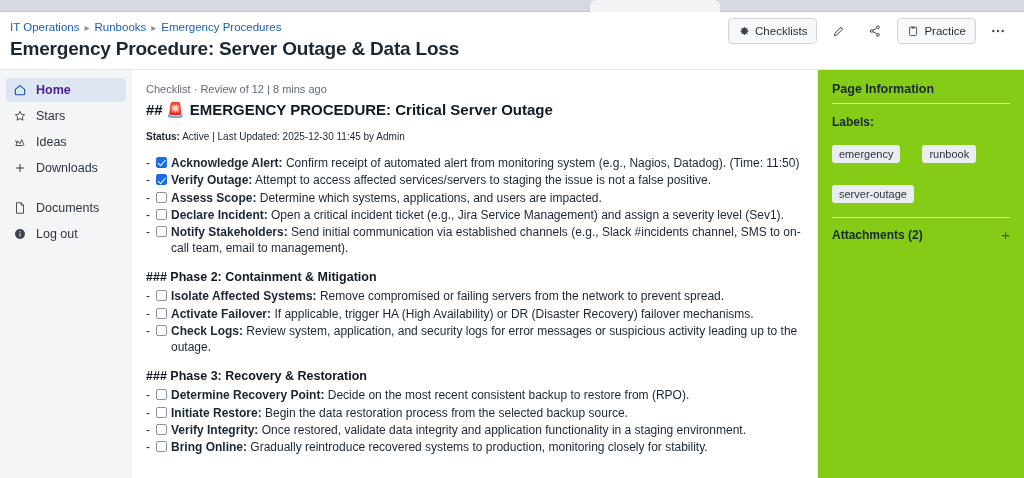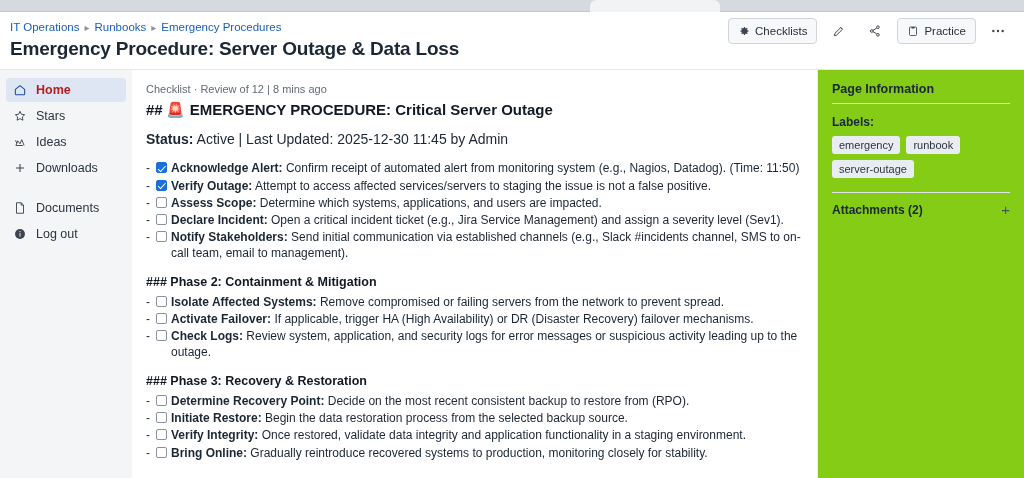--- a/index.html
+++ b/index.html
@@ -67,21 +67,21 @@
     background: #f4f5f7;
     padding-top: 8px;
   }
   .side-item {
     display: flex; align-items: center; gap: 9px;
     height: 24px; margin: 0 6px 2px 6px; padding: 0 7px;
     border-radius: 4px;
     font-size: 12.5px; color: #2b3440; cursor: pointer;
   }
   .side-item.active {
-    background: #dfe6f3; color: #b91c1c; font-weight: bold;
+    background: #dfe6f3; color: #4c1d95; font-weight: bold;
   }
   .side-gap { height: 14px; }
   
   .content {
     position: absolute; top: 70px; left: 132px; right: 0; bottom: 0;
     background: #ffffff;
     overflow: hidden;
   }
   .doc {
     position: absolute; top: 0; left: 0; width: 685px; bottom: 0;
@@ -90,21 +90,21 @@
   }
   .meta {
     font-size: 11px; color: #626b77; margin-bottom: 3px;
   }
   .h2 {
     font-size: 15px; font-weight: bold; color: #111a24;
     margin: 0 0 10px 0;
     display: flex; align-items: center; gap: 5px;
   }
   .status-line {
-    font-size: 14px; color: #1b2733; margin-bottom: 13px;
+    font-size: 10px; color: #1b2733; margin-bottom: 13px;
   }
   .status-line b { font-weight: bold; }
   .h3 {
     font-size: 12.5px; font-weight: bold; color: #111a24;
     margin: 0 0 4px 0;
   }
   .phase { margin-bottom: 12px; }
   .task {
     display: flex; align-items: flex-start; gap: 0;
     margin-bottom: 1.5px;
@@ -135,22 +135,22 @@
     position: absolute; top: 0; right: 0; width: 207px; bottom: 0;
     padding: 12px 14px 0 14px;
     border-left: 1px solid #ebedef;
     background: #84cc16;
   }
   .rp-title {
     font-size: 12.5px; font-weight: bold; color: #1b2733;
     padding-bottom: 7px; border-bottom: 1px solid #e1e4e7;
     margin-bottom: 11px;
   }
-  .rp-sub { font-size: 12px; font-weight: bold; color: #1b2733; margin-bottom: 7px; }
-  .labels { display: flex; flex-wrap: wrap; gap: 6px; margin-bottom: 14px; }
+  .rp-sub { font-size: 12px; font-weight: bold; color: #1b2733; margin-bottom: 16px; }
+  .labels { display: flex; flex-wrap: wrap; gap: 22px; margin-bottom: 14px; }
   .label-chip {
     background: #e9edf1; color: #2b3440;
     font-size: 11px; padding: 3px 7px; border-radius: 3px;
     cursor: pointer;
   }
   .rp-row {
     display: flex; align-items: center; justify-content: space-between;
     border-top: 1px solid #e1e4e7; padding-top: 9px;
   }
   .rp-row .t { font-size: 12px; font-weight: bold; color: #1b2733; }

